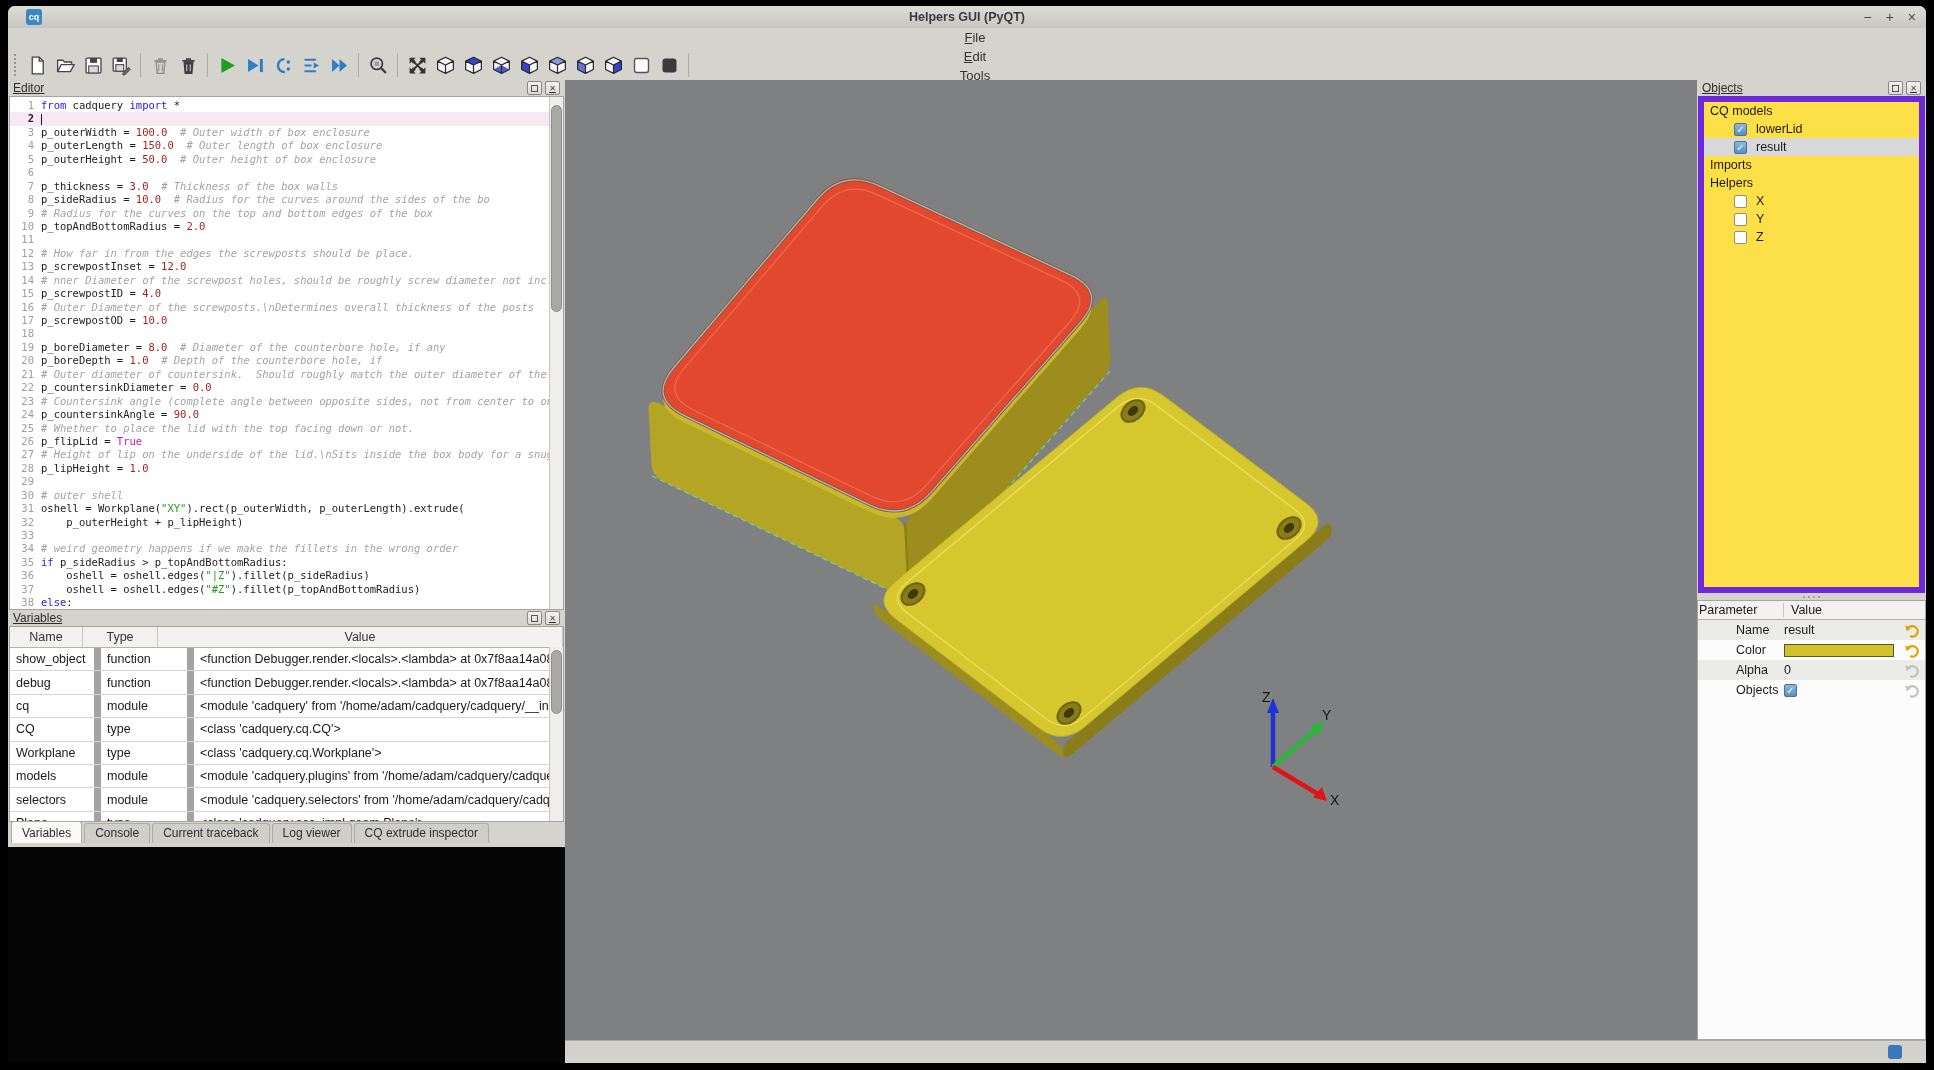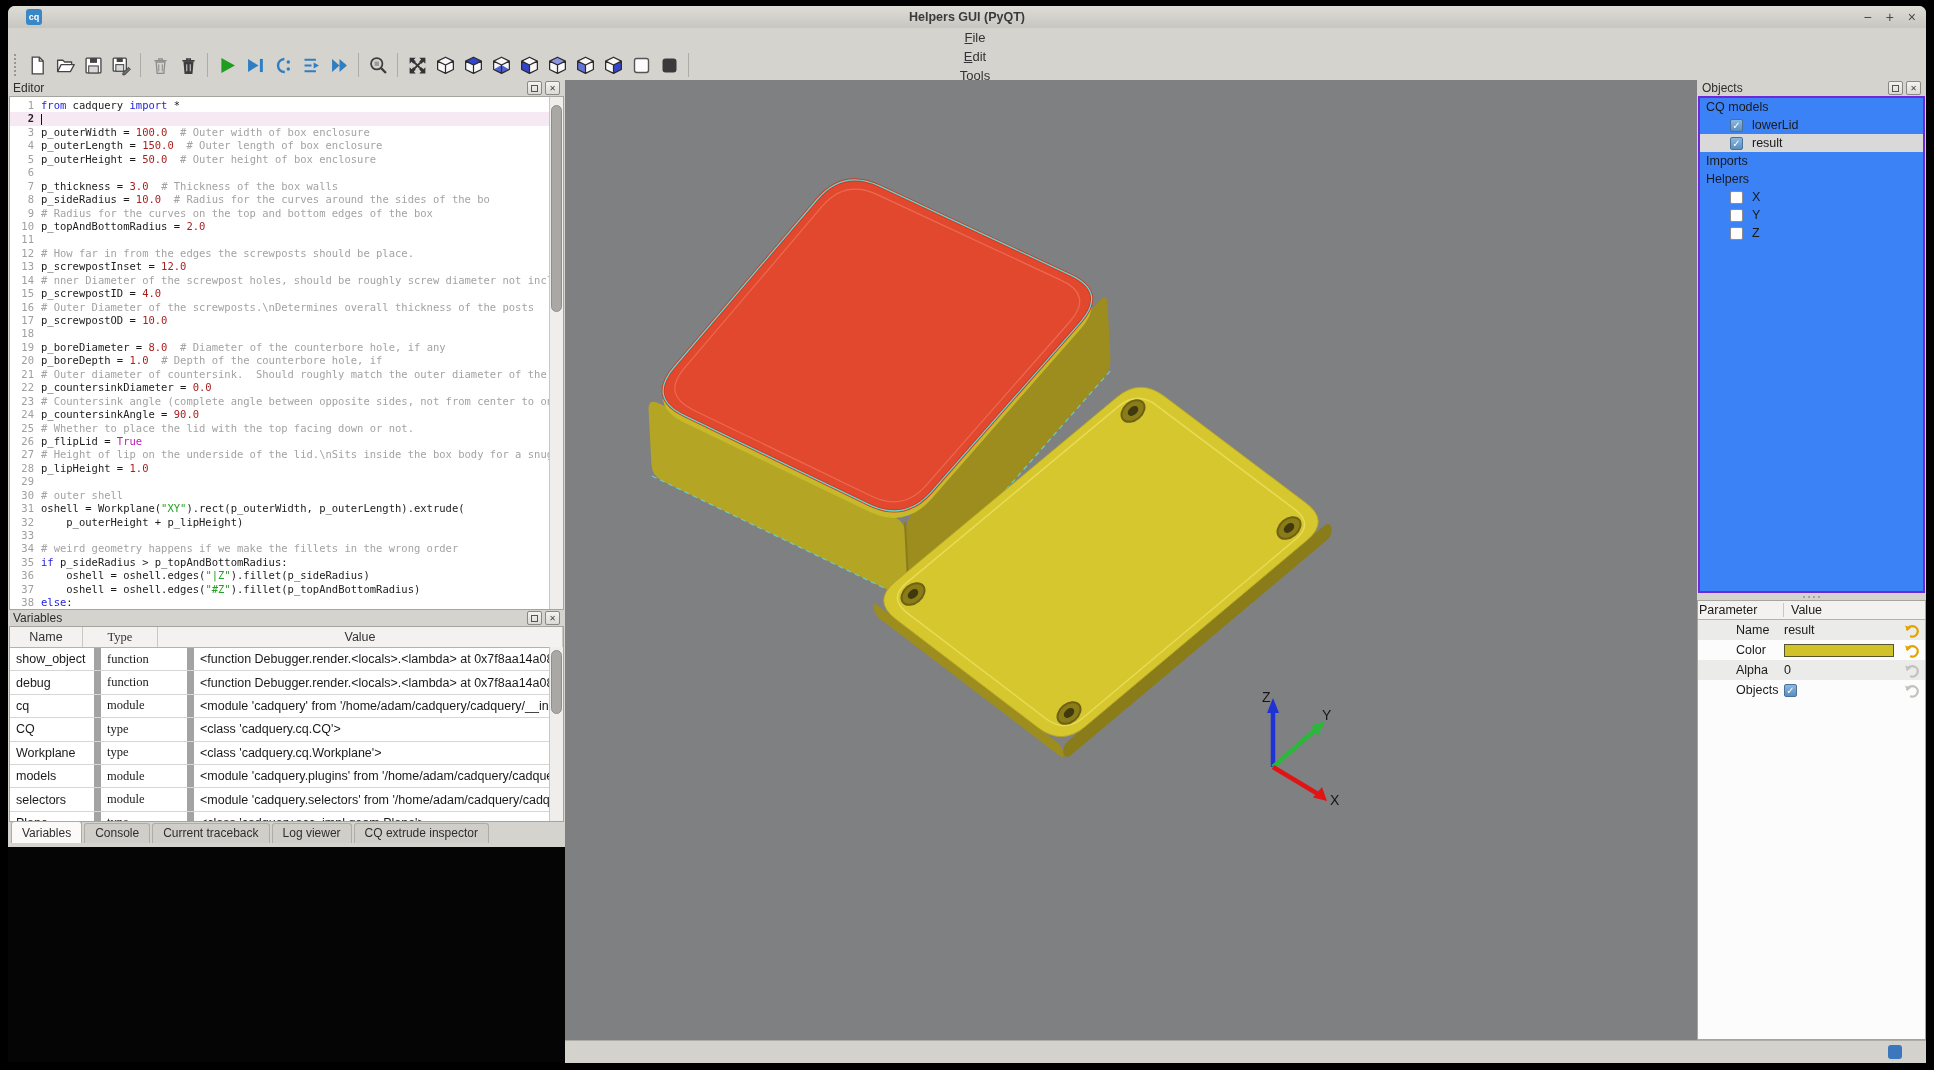--- a/index.html
+++ b/index.html
@@ -15,62 +15,62 @@
   
   .menubar{left:0;top:22px;width:1918px;height:22px;display:flex;align-items:center;padding-left:8px;flex-direction:column;}
   .menu-item{font-size:13px;color:#333;padding:2px 10px;}
   
   .toolbar{left:0;top:44px;width:1918px;height:30px;display:flex;align-items:center;border-bottom:1px solid #bab8b3;}
   .tb-handle{width:0;height:22px;border-left:2px dotted #98968f;margin:0 7px 0 6px;}
   .tb-btn{width:26px;height:26px;display:flex;align-items:center;justify-content:center;margin:0 1px;}
   .tb-btn svg{width:21px;height:21px;}
   .tb-sep{width:0;height:24px;border-left:1px solid #aeaca7;margin:0 5px;}
   
-  .phead{height:16px;background:#d5d3ce;display:flex;align-items:center;font-size:12px;color:#2d2d2d;padding:0 5px;}
+  .phead{height:16px;background:#d5d3ce;display:flex;align-items:center;font-size:12px;color:#2d2d2d;padding:0 5px;text-decoration:underline;}
   .phbtns{margin-left:auto;display:flex;}
   .pbtn{width:13px;height:12px;border:1px solid #8a8883;background:linear-gradient(#f4f3f1,#dcdad6);margin-left:3px;display:flex;align-items:center;justify-content:center;font-size:8px;color:#444;border-radius:2px;}
   .pbtn .sq{width:5px;height:5px;border:1px solid #555;}
   
   .editor-panel{left:0;top:74px;width:557px;height:530px;}
   .code-area{position:absolute;left:1px;top:16px;right:1px;bottom:0;background:#fff;border:1px solid #a6a49f;overflow:hidden;font-family:"DejaVu Sans Mono","Liberation Mono",monospace;font-size:10.5px;line-height:13.45px;}
   .code-scroll{position:absolute;left:0;top:2px;right:13px;bottom:0;overflow:hidden;white-space:pre;}
   .line{display:flex;height:13.45px;}
   .line .ln{width:24px;min-width:24px;text-align:right;padding-right:7px;color:#9e9e9e;}
   .line.cur{background:#f7e9f3;}
   .line.cur .ln{color:#222;font-weight:bold;}
   .tok-k{color:#1d1de0;}
   .tok-n{color:#a81e1e;}
-  .tok-c{color:#a3a3a3;}
+  .tok-c{color:#a3a3a3;font-style:italic;}
   .tok-s{color:#22a022;}
   .tok-b{color:#bb1dbb;}
   .tok-p{color:#1b1b1b;}
   .caret{display:inline-block;width:1px;height:11px;background:#111;vertical-align:middle;}
   .vscroll{position:absolute;right:0;top:0;bottom:0;width:13px;background:#efeeec;border-left:1px solid #c9c7c3;}
   .vthumb{position:absolute;left:1px;right:1px;background:#a9a8a5;border-radius:6px;border:1px solid #8f8e8b;}
   
   .vars-panel{left:0;top:604px;width:557px;height:233px;}
   .vars-table{position:absolute;left:1px;top:16px;right:1px;bottom:21px;background:#fff;border:1px solid #a6a49f;overflow:hidden;font-size:12.5px;color:#1a1a1a;}
   .vth{display:flex;height:20px;background:#f3f2f0;border-bottom:1px solid #b4b2ae;}
   .vth div{display:flex;align-items:center;justify-content:center;border-right:1px solid #c9c7c3;color:#333;}
   .vrow{display:flex;height:22.4px;border-bottom:1px solid #d8d6d2;}
   .vrow div{padding:0 6px;display:flex;align-items:center;border-right:7px solid #a3a3a3;overflow:hidden;white-space:nowrap;}
   .c-name{width:72px;min-width:72px;}
-  .c-type{width:74px;min-width:74px;font-family:Liberation Serif, serif;}
+  .c-type{width:74px;min-width:74px;}
   .c-val{flex:1;}
   
   .tabbar{position:absolute;left:0;top:212px;height:21px;display:flex;align-items:flex-end;padding-left:3px;}
   .tab{font-size:12px;color:#2e2e2e;padding:2px 10px 3px;background:#d0cec9;border:1px solid #aeaca7;border-bottom:none;border-radius:3px 3px 0 0;margin-right:2px;}
   .tab.active{background:#fbfaf8;padding-top:4px;}
   
   .blackpatch{left:0;top:841px;width:557px;height:215px;background:#050505;}
   
   .viewport{left:557px;top:74px;width:1132px;height:960px;background:#7f8082;}
   
   .objects-panel{left:1689px;top:74px;width:229px;height:513px;}
-  .tree{position:absolute;left:1px;top:16px;right:1px;bottom:0;background:#3b82f6;border:2px solid #6d28d9;overflow:hidden;font-size:12.5px;color:#1a1a1a;}
+  .tree{position:absolute;left:1px;top:16px;right:1px;bottom:0;background:#fde047;border:6px solid #6d28d9;overflow:hidden;font-size:12.5px;color:#1a1a1a;}
   .trow{height:18px;display:flex;align-items:center;}
   .trow.selected{background:#d9d9d9;}
   .trow .lab{margin-left:6px;}
   .trow .cb{margin-left:30px;}
   .trow .cb + .lab{margin-left:9px;}
   .cb{width:13px;height:13px;border:1px solid #8f8d89;background:#fff;border-radius:2px;box-sizing:border-box;font-size:10px;line-height:11px;text-align:center;color:#fff;}
   .cb.on{background:linear-gradient(#8cb8dd,#5b8fc0);border-color:#4a7199;}
   .rsplitter{left:1689px;top:587px;width:229px;height:7px;display:flex;align-items:center;justify-content:center;gap:3px;}
   .rsplitter i{width:2px;height:2px;background:#96948f;border-radius:50%;}
   

